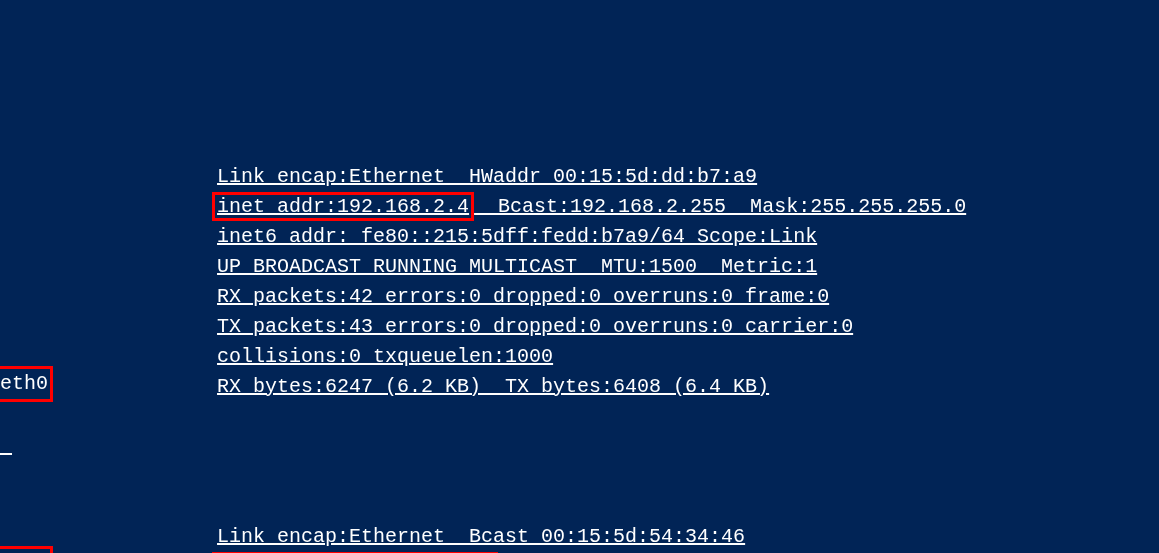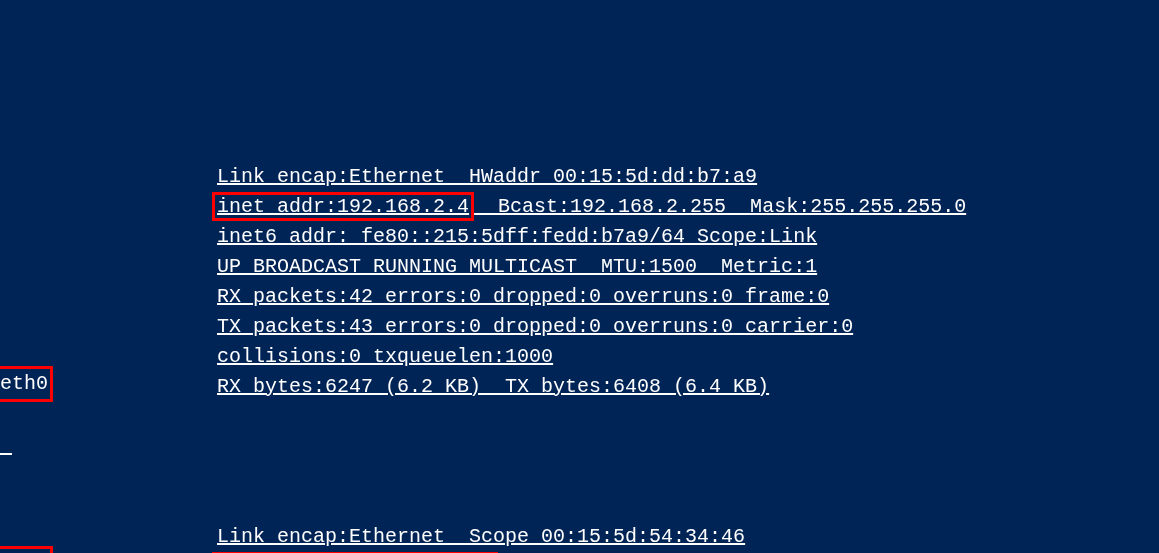--- a/index.html
+++ b/index.html
@@ -43,17 +43,17 @@
 
 
 
 
 <div class="iface-block">
 <span class="highlight-box iface-label">eth0</span><span class="iface-pad">      </span><span class="iface-body"><span class="line">Link encap:Ethernet  HWaddr 00:15:5d:dd:b7:a9</span><span class="line"><span class="highlight-box">inet addr:192.168.2.4</span><span>  Bcast:192.168.2.255  Mask:255.255.255.0</span></span><span class="line">inet6 addr: fe80::215:5dff:fedd:b7a9/64 Scope:Link</span><span class="line">UP BROADCAST RUNNING MULTICAST  MTU:1500  Metric:1</span><span class="line">RX packets:42 errors:0 dropped:0 overruns:0 frame:0</span><span class="line">TX packets:43 errors:0 dropped:0 overruns:0 carrier:0</span><span class="line">collisions:0 txqueuelen:1000</span><span class="line">RX bytes:6247 (6.2 KB)  TX bytes:6408 (6.4 KB)</span></span>
 </div>
 <span class="line"> </span>
 
 <div class="iface-block">
-<span class="highlight-box iface-label">eth1</span><span class="iface-pad">      </span><span class="iface-body"><span class="line">Link encap:Ethernet  Scope 00:15:5d:54:34:46</span><span class="line"><span class="highlight-box">inet addr:192.168.0.103</span></span></span>
+<span class="highlight-box iface-label">eth1</span><span class="iface-pad">      </span><span class="iface-body"><span class="line">Link encap:Ethernet  Bcast 00:15:5d:54:34:46</span><span class="line"><span class="highlight-box">inet addr:192.168.0.103</span></span></span>
 </div>
 
 
 
 
 </body></html>

